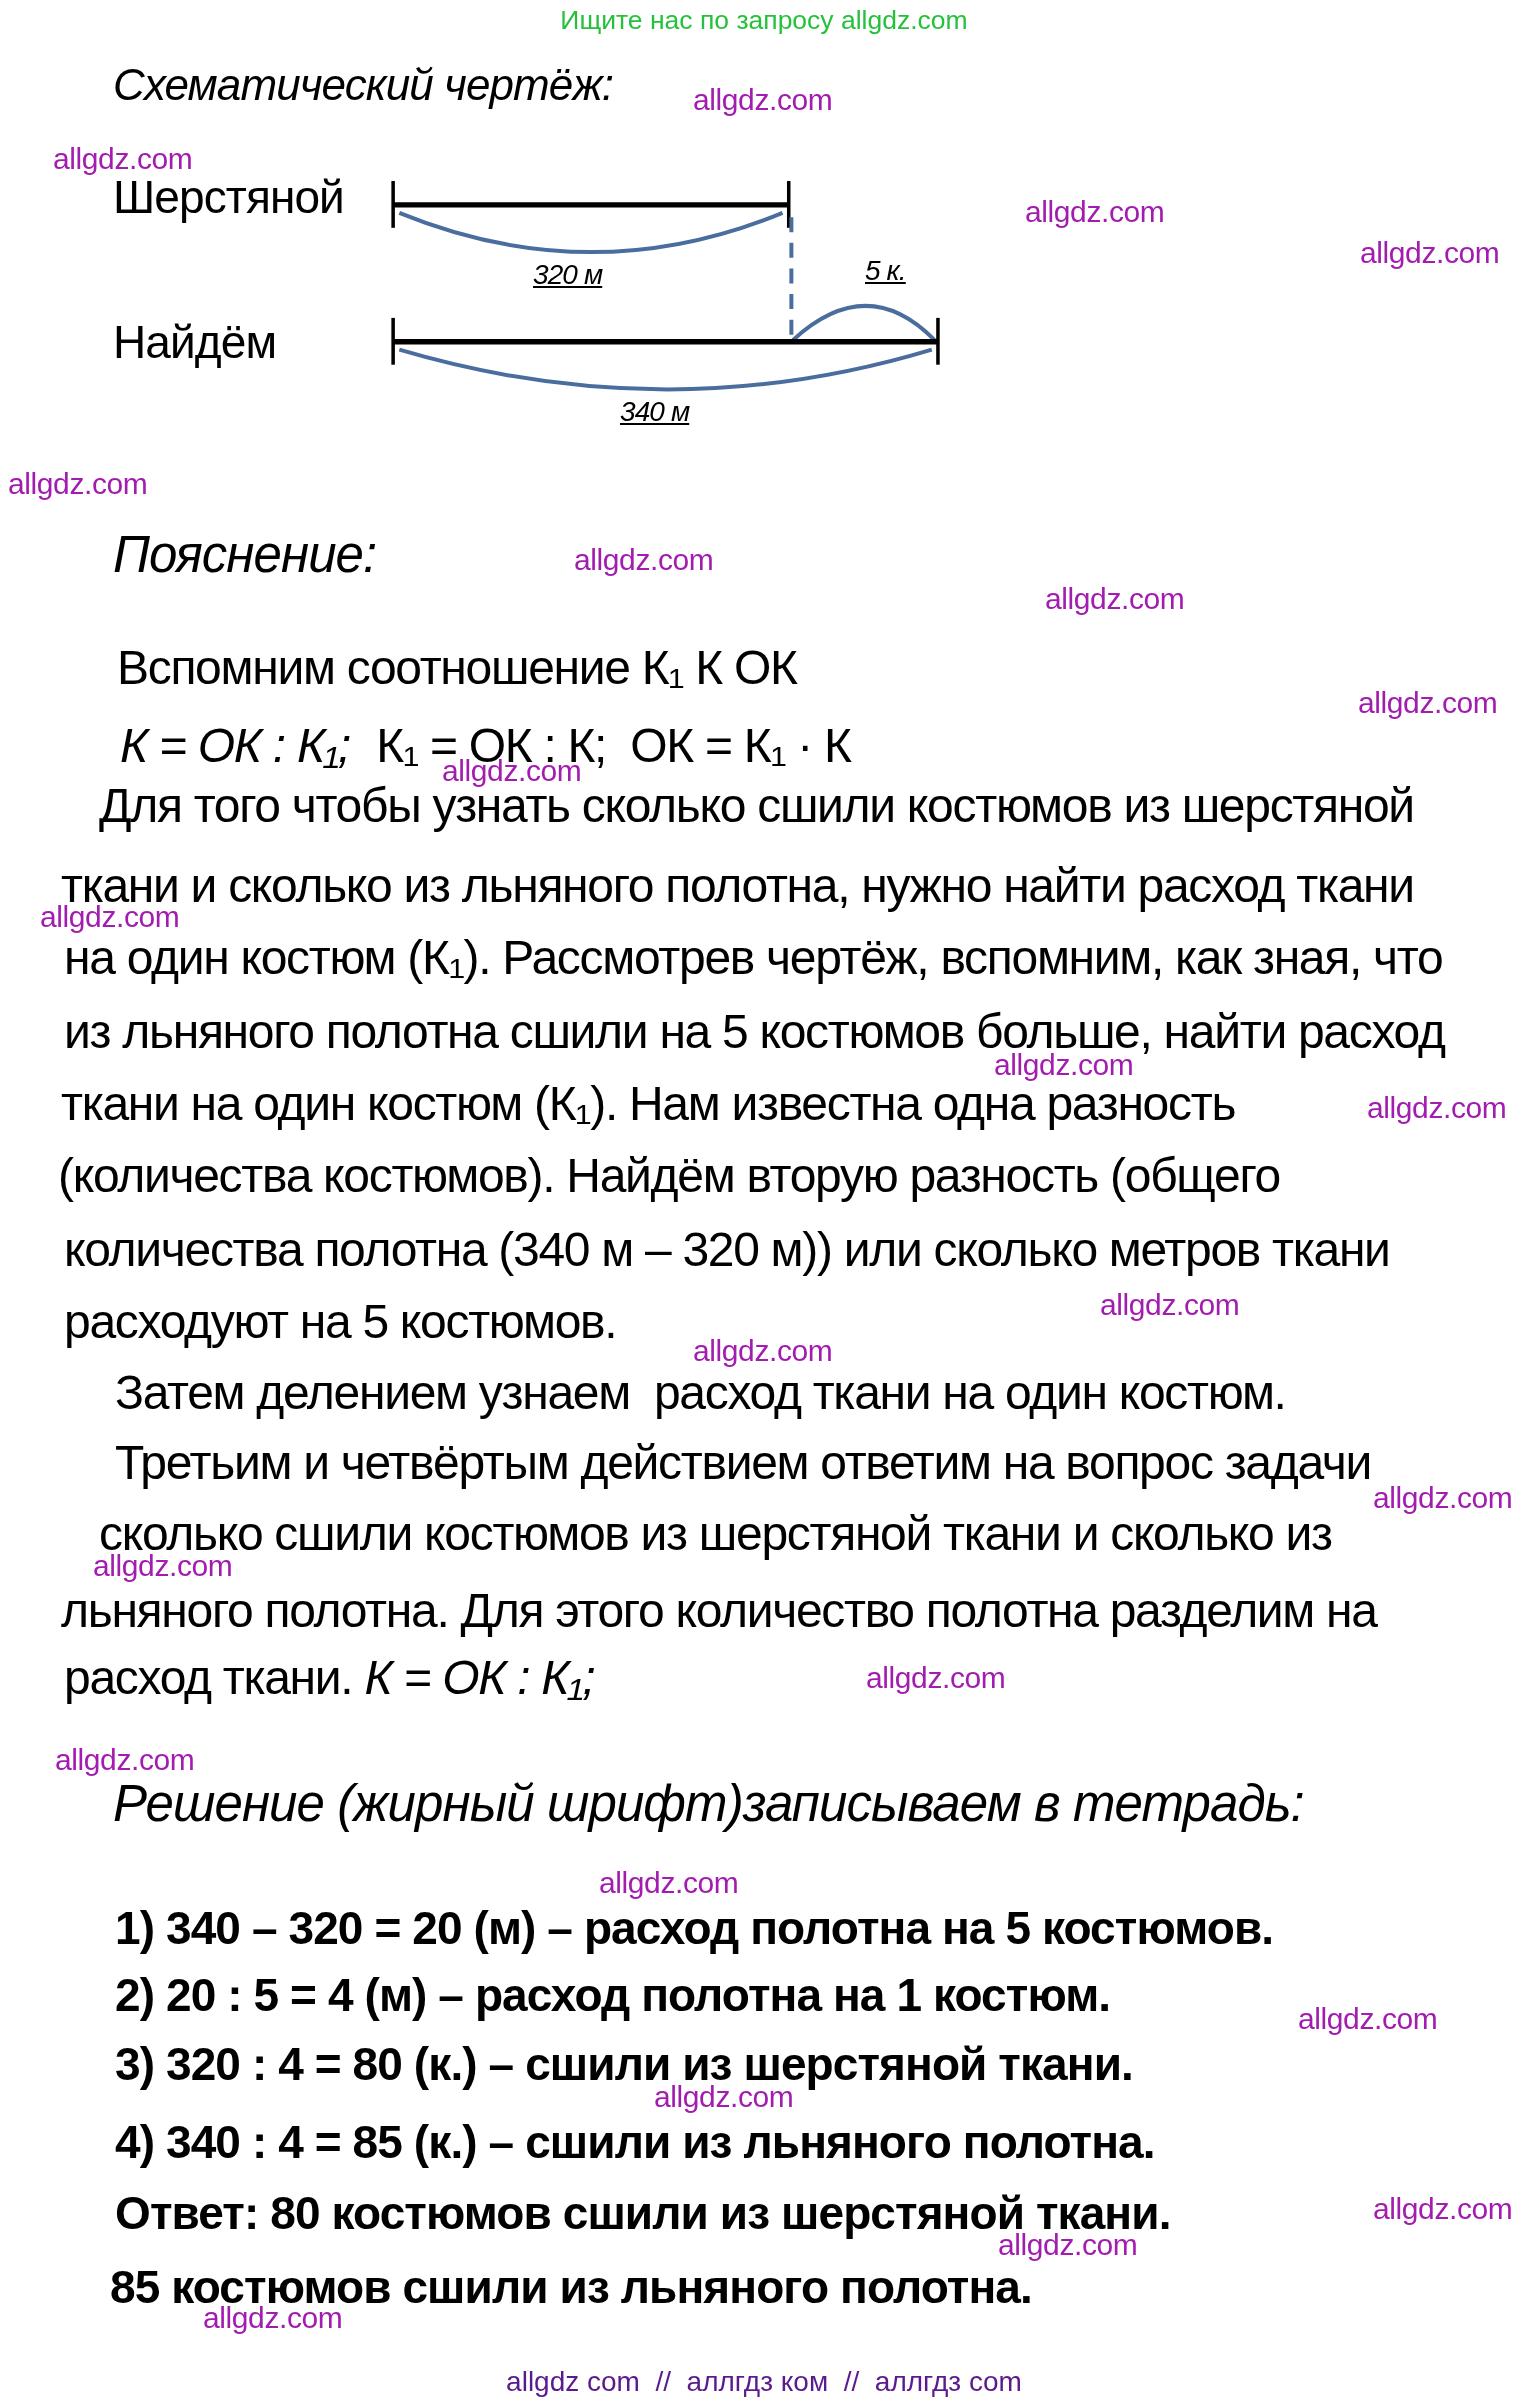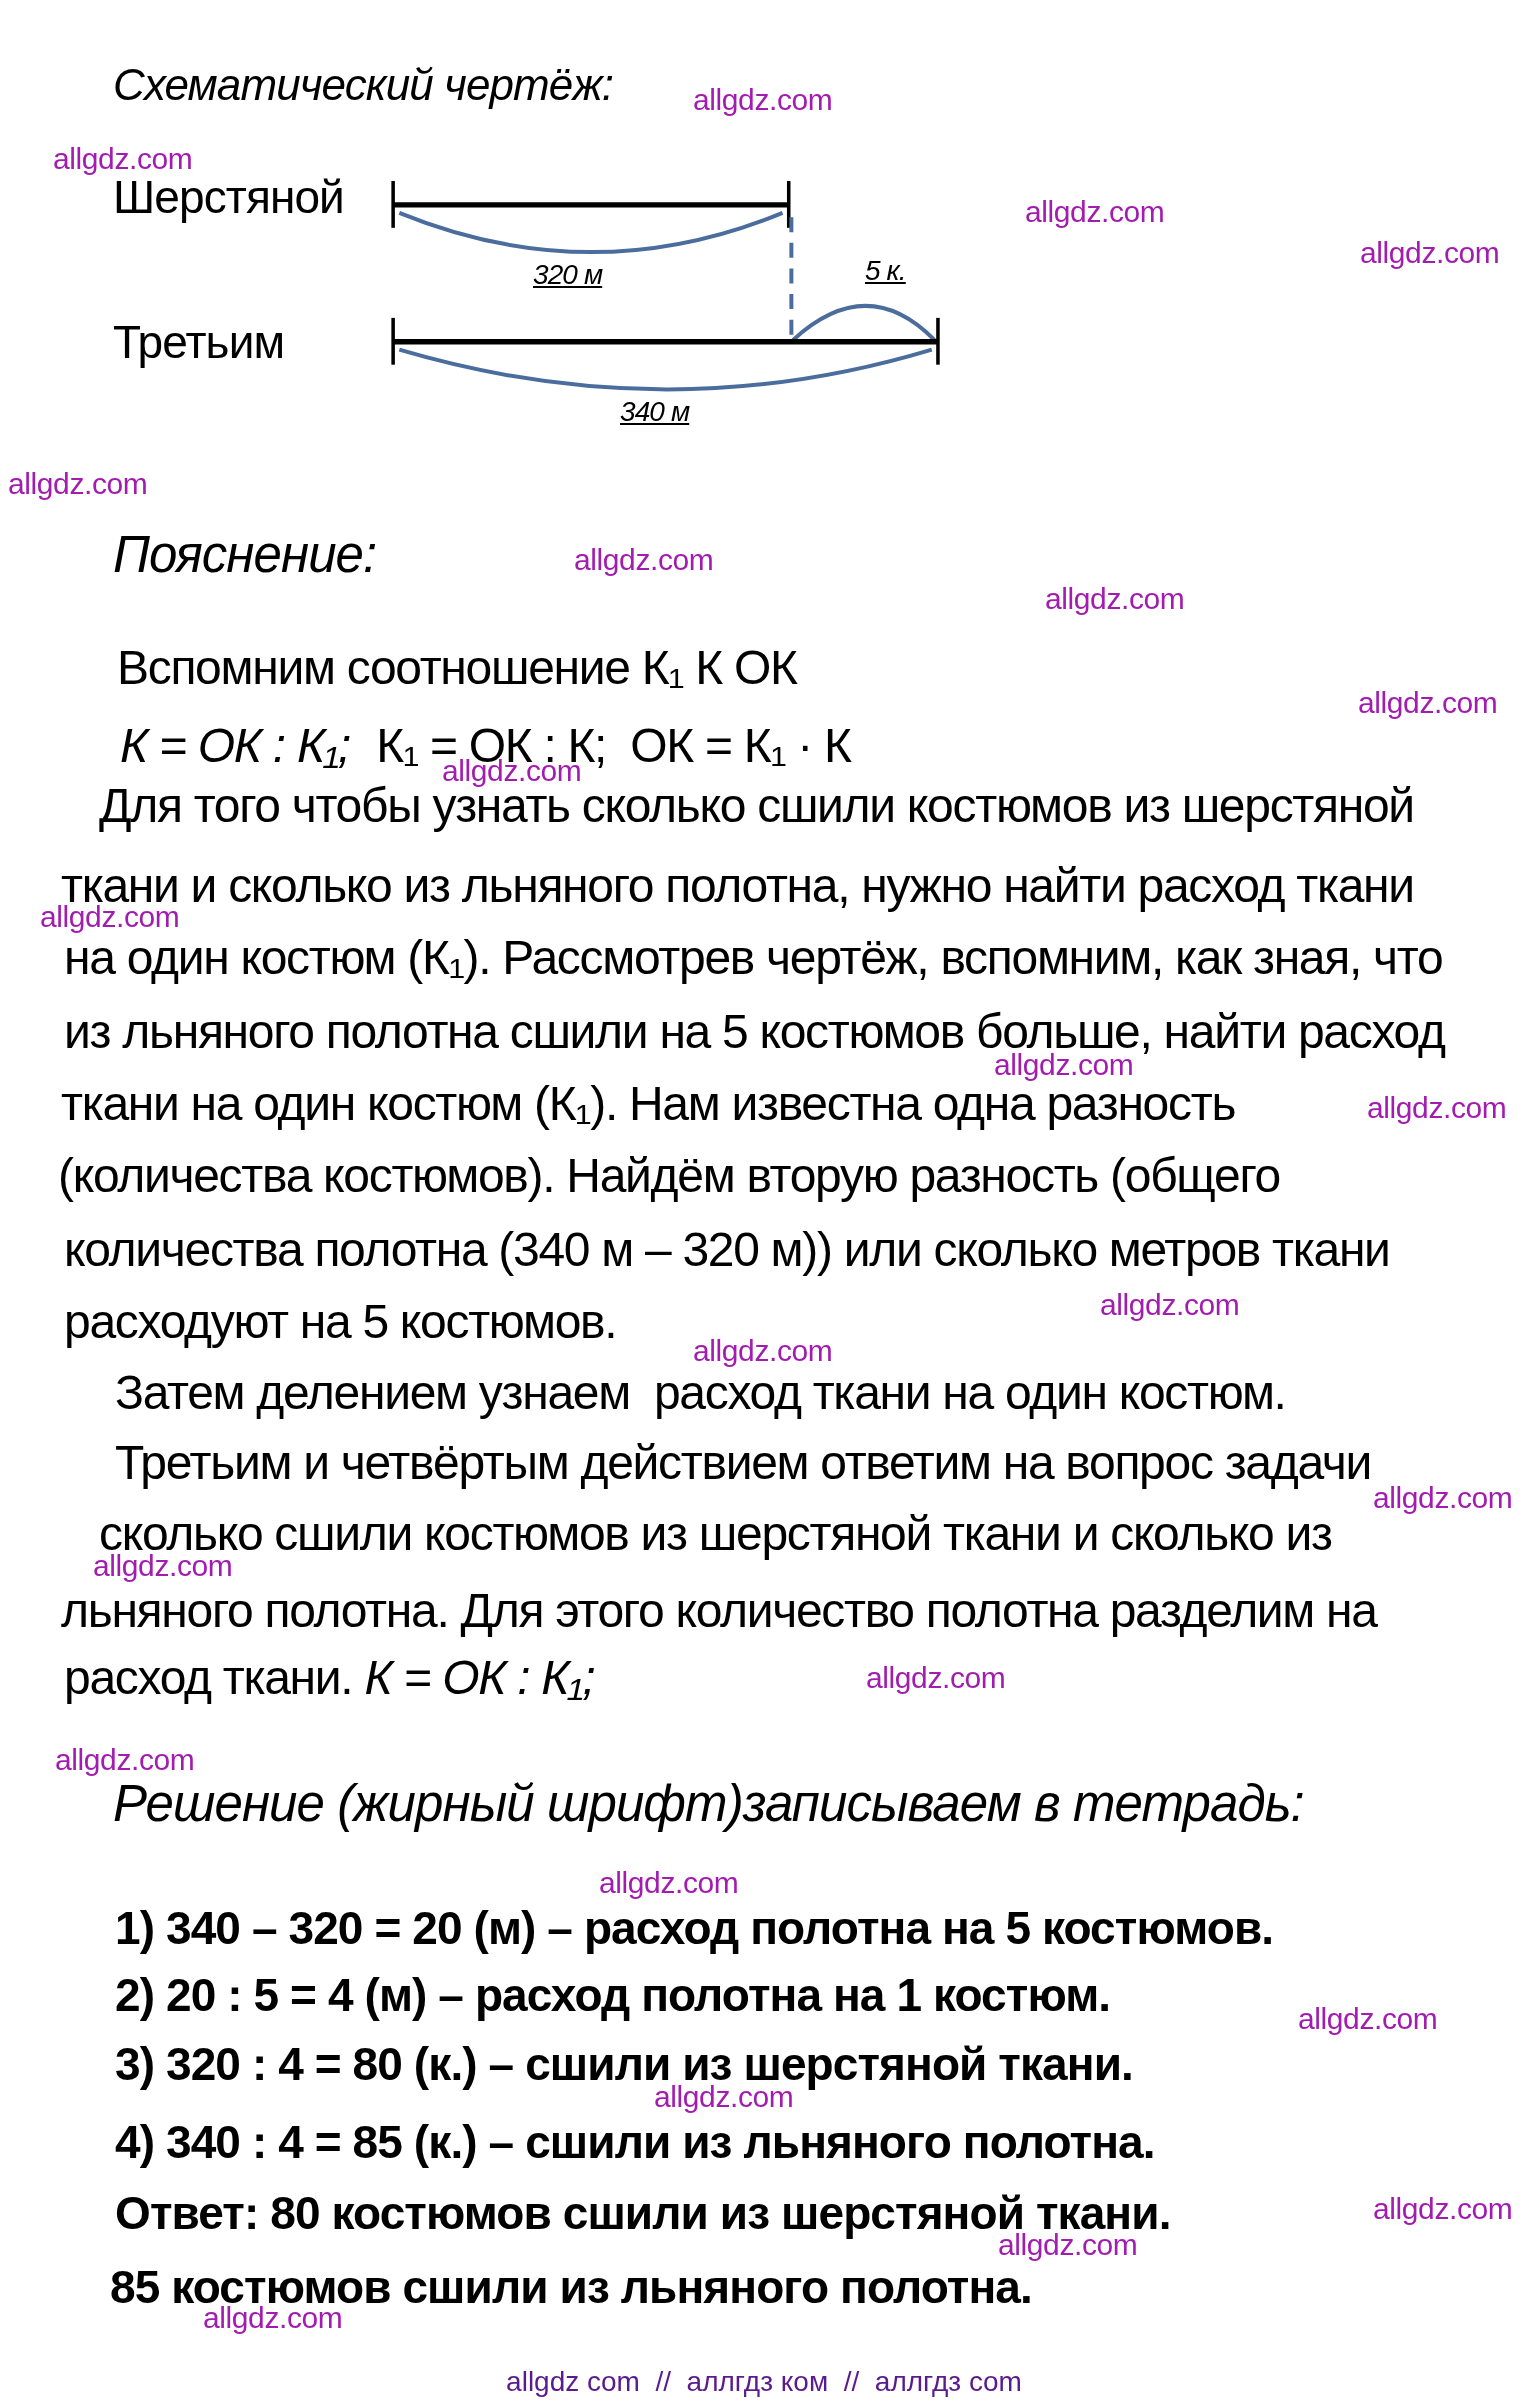--- a/index.html
+++ b/index.html
@@ -29,20 +29,21 @@
   .body-line{font-size:48px;letter-spacing:-1.3px;}
   .bold-line{font-size:46px;font-weight:bold;letter-spacing:-0.9px;}
   .it{font-style:italic;}
   svg{position:absolute;left:0;top:0;pointer-events:none;}
 </style>
 </head>
 <body>
 
 <div class="page">
 
+  <div class="abs banner-top">Ищите нас по запросу allgdz.com</div>
 
   <div class="abs h-script" style="left:113px;top:62px;">Схематический чертёж:</div>
 
   <svg width="1528" height="468" viewBox="0 0 1730 530">
 
     <line x1="445" y1="205" x2="445" y2="258" stroke="#000000" stroke-width="4"></line>
     <line x1="893" y1="205" x2="893" y2="258" stroke="#000000" stroke-width="4"></line>
     <line x1="445" y1="232" x2="893" y2="232" stroke="#000000" stroke-width="6"></line>
     <path d="M452 241 Q670 330 886 241" stroke="#4a6d9e" stroke-width="4.5" fill="none"></path>
 
@@ -50,21 +51,21 @@
 
     <path d="M898 385 Q982 308 1058 385" stroke="#4a6d9e" stroke-width="4.5" fill="none"></path>
 
     <line x1="445" y1="360" x2="445" y2="413" stroke="#000000" stroke-width="4"></line>
     <line x1="1062" y1="360" x2="1062" y2="413" stroke="#000000" stroke-width="4"></line>
     <line x1="445" y1="387" x2="1062" y2="387" stroke="#000000" stroke-width="6"></line>
     <path d="M452 396 Q757 486 1055 396" stroke="#4a6d9e" stroke-width="4.5" fill="none"></path>
   </svg>
 
   <div class="abs diagram-label" style="left:113px;top:173px;">Шерстяной</div>
-  <div class="abs diagram-label" style="left:113px;top:318px;">Третьим</div>
+  <div class="abs diagram-label" style="left:113px;top:318px;">Найдём</div>
   <div class="abs measure" style="left:533px;top:260px;">320 м</div>
   <div class="abs measure" style="left:837px;top:256px;margin-left:28px;">5 к.</div>
   <div class="abs measure" style="left:620px;top:397px;">340 м</div>
 
   <div class="abs h-script2" style="left:113px;top:528px;">Пояснение:</div>
 
   <div class="abs body-line" style="left:117px;top:643px;">Вспомним соотношение К₁ К ОК</div>
   <div class="abs body-line" style="left:120px;top:721px;"><span class="it">К = ОК : К₁;</span><span style="margin-left:26.5px;">К₁ = ОК : К;  ОК = К₁ · К</span></div>
 
   <div class="abs body-line" style="left:99px;top:781px;">Для того чтобы узнать сколько сшили костюмов из шерстяной</div>

